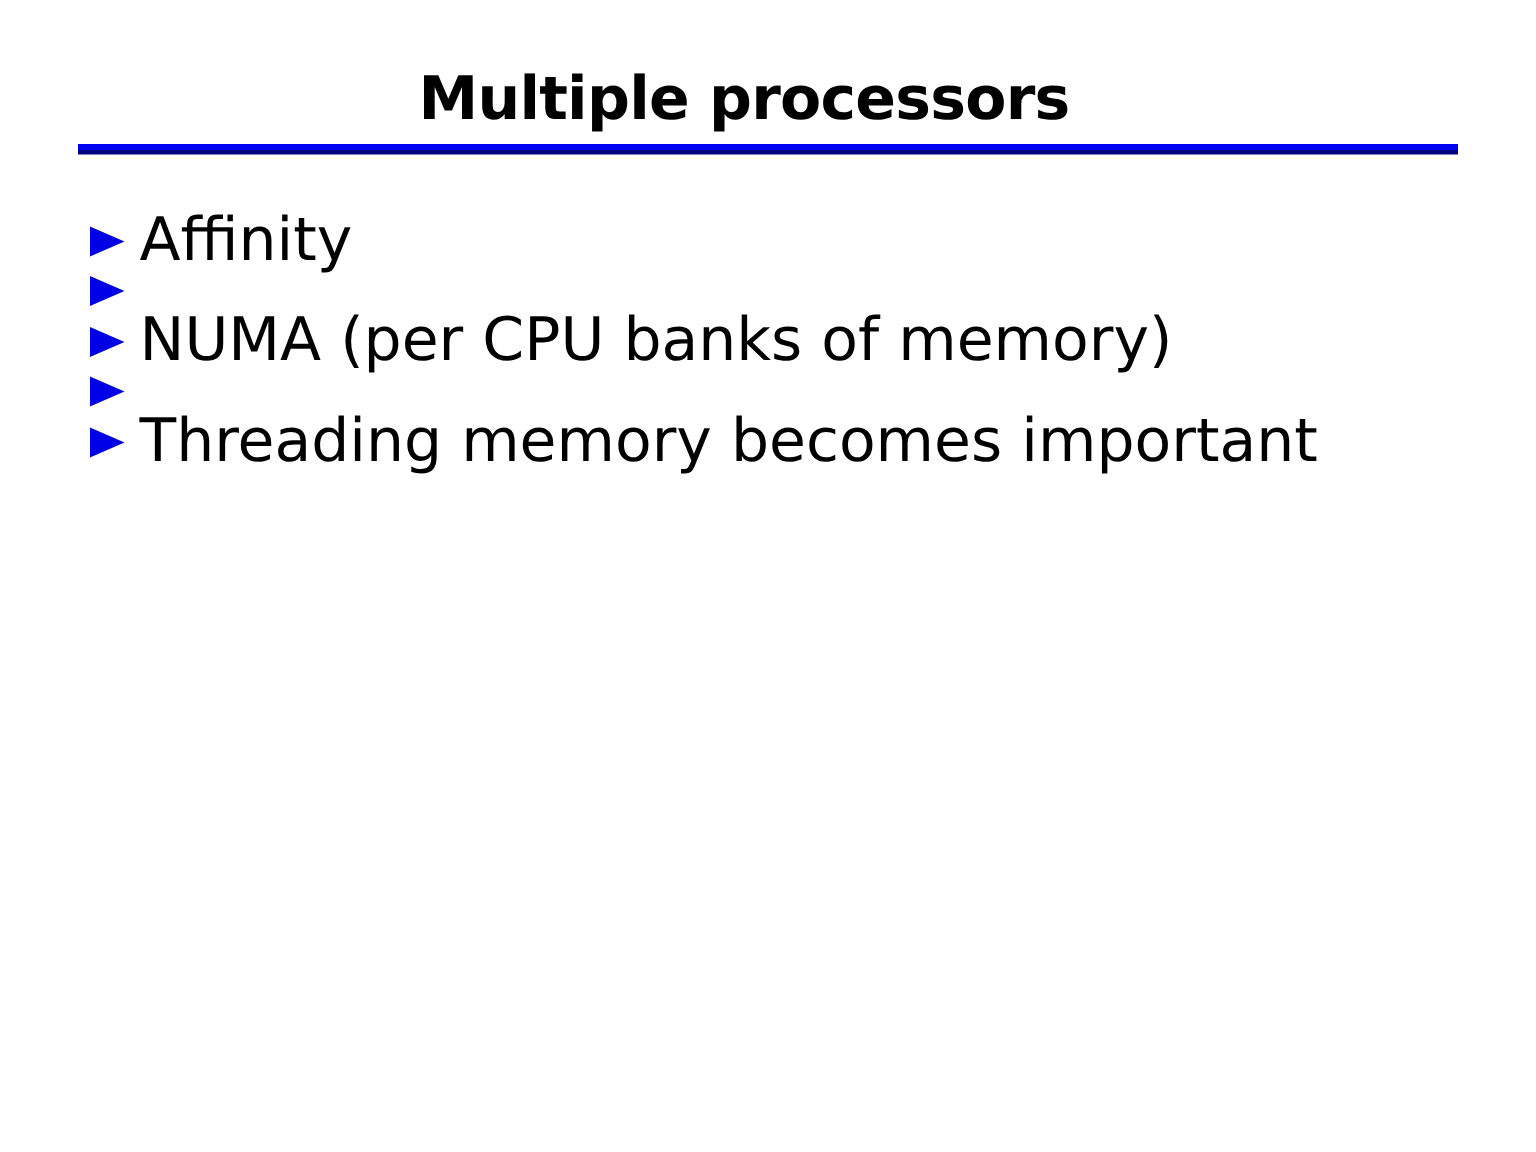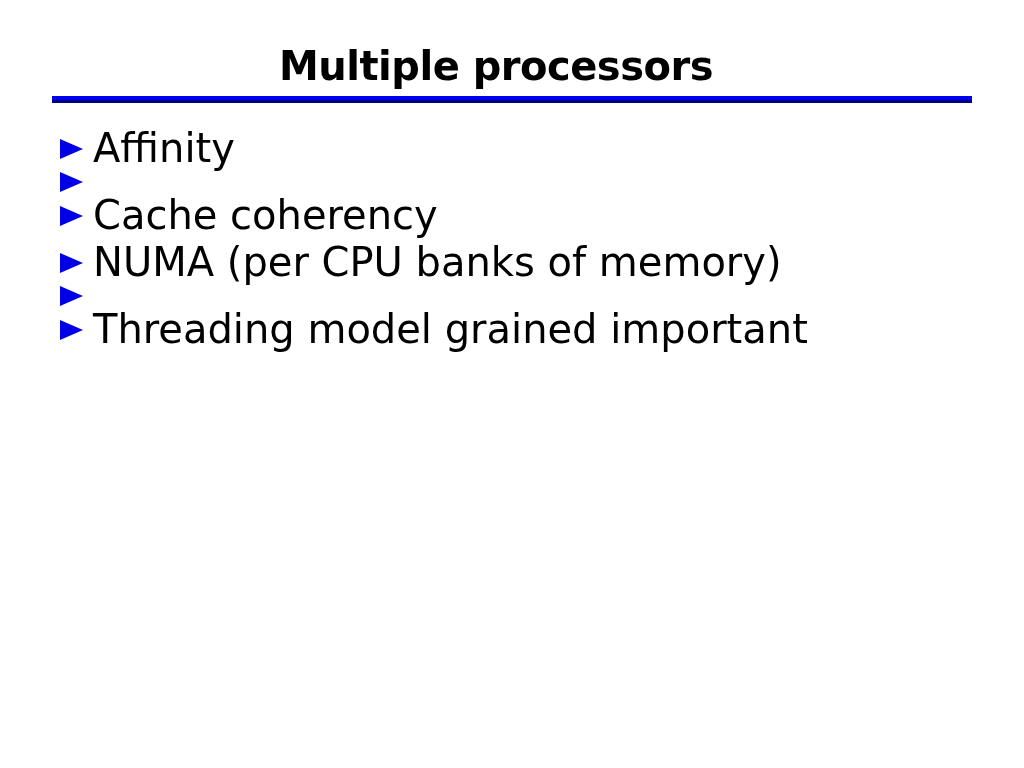--- a/index.html
+++ b/index.html
@@ -34,21 +34,21 @@
     height: 7px;
     background: linear-gradient(
       to bottom,
       var(--rule-top, #0000f2) 0%,
       var(--rule-top, #0000f2) 60%,
       var(--rule-bottom, #000082) 60%,
       var(--rule-bottom, #000082) 100%
     );
   }
   .list {
-    margin: 22px 0 0 60px;
+    margin: 34px 0 0 60px;
     padding: 0;
     list-style: none;
   }
   .item {
     display: flex;
     align-items: center;
     font-size: 40px;
     line-height: 47px;
     white-space: nowrap;
   }
@@ -72,32 +72,28 @@
   <li class="item">
     <span class="tri"></span>
     <span>Affinity</span>
   </li>
 
   <li class="item">
     <span class="tri"></span>
   </li>
 
 
-  <li class="item">
-    <span class="tri"></span>
-    <span>Cache coherency</span>
-  </li>
 
   <li class="item">
     <span class="tri"></span>
     <span>NUMA (per CPU banks of memory)</span>
   </li>
 
   <li class="item">
     <span class="tri"></span>
   </li>
 
   <li class="item">
     <span class="tri"></span>
-    <span>Threading model grained important</span>
+    <span>Threading memory becomes important</span>
   </li>
 </ul>
 </div>
 
 </body></html>

